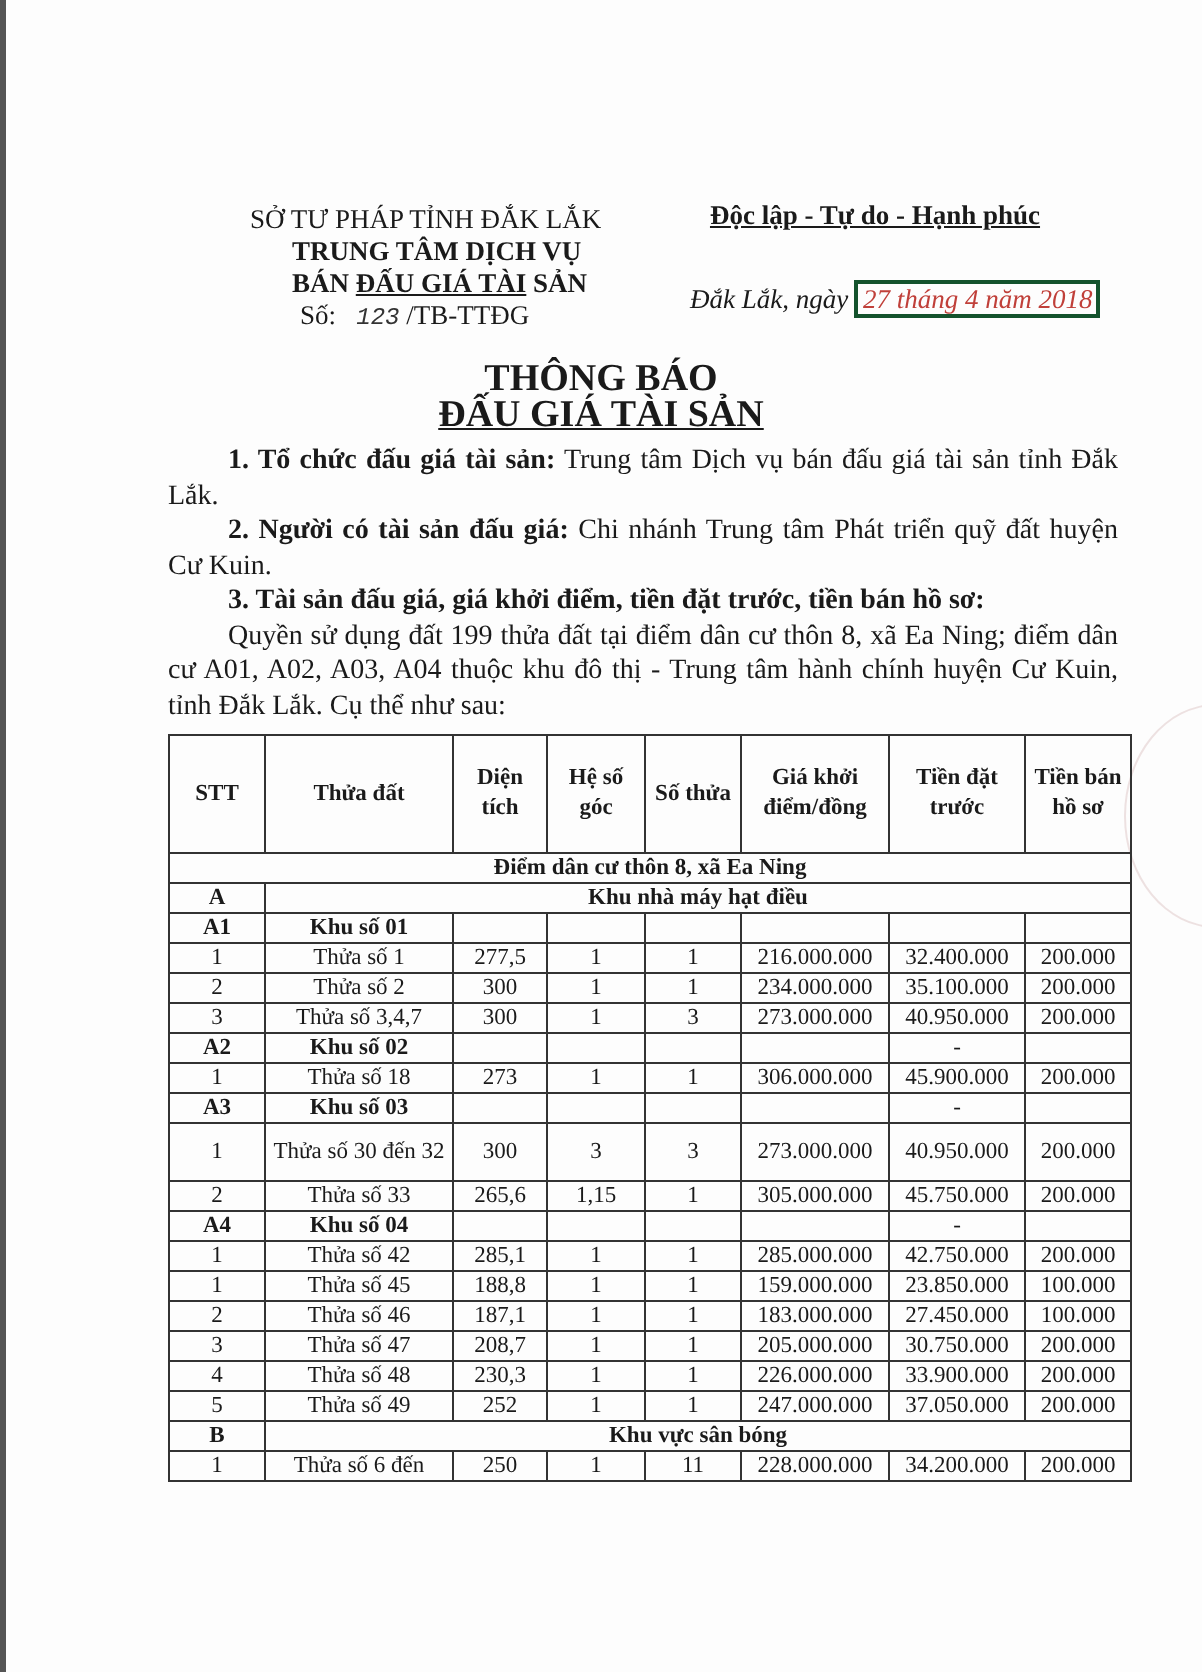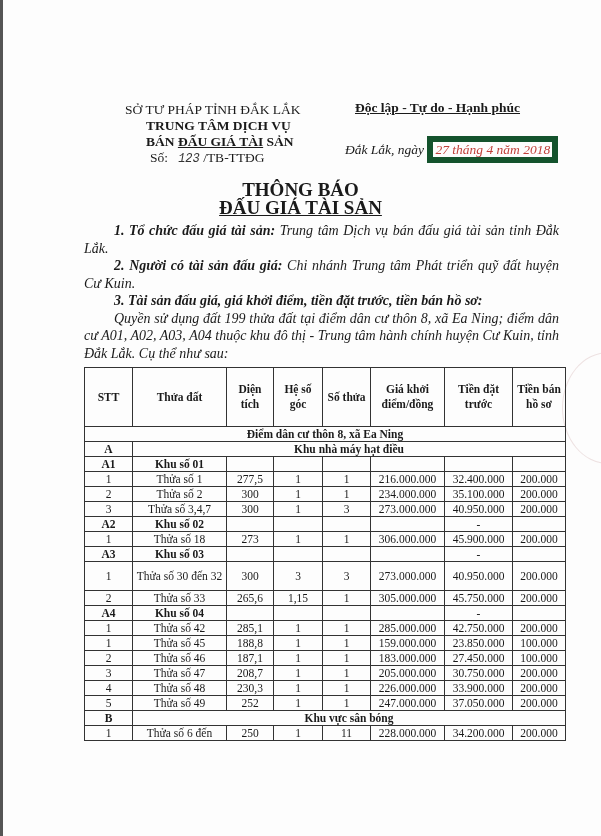--- a/index.html
+++ b/index.html
@@ -8,26 +8,26 @@
   .edge { position:absolute; left:0; top:0; width:3px; height:836px; background:#555; }
   .hdr-left { position:absolute; left:88px; top:102px; width:180px; text-align:left; font-size:13.5px; line-height:16px;margin-left:33px; }
   .hdr-left .l1 { padding-left:4px; }
   .hdr-left .l2, .hdr-left .l3 { font-weight:bold; padding-left:25px; }
   .hdr-left .l3 span.u { text-decoration:underline; }
   .hdr-left .l4 { padding-left:29px; }
   .hdr-left .num { font-family:Liberation Mono, monospace; font-style:italic; font-size:12px; color:#333; }
   .hdr-right { position:absolute; left:300px; top:100px; width:275px; text-align:center; font-size:13.5px; line-height:16px; font-weight:bold; }
   .hdr-right .l2 { text-decoration:underline; }
   .date { position:absolute; left:345px; top:142px; font-size:13.5px; font-style:italic; }
-  .date .stamp { color:#c0403a; border:6px solid #14532d; padding:0 2px; }
+  .date .stamp { color:#c0403a; border:2px solid #14532d; padding:0 2px; }
   .title { position:absolute; left:0; width:601px; top:181px; text-align:center; font-weight:bold; font-size:19px; line-height:18px; }
   .title .u { text-decoration:underline; }
   .body { position:absolute; left:84px; top:222px; width:475px; font-size:14px; line-height:17.5px; text-align:justify; }
   .body p { margin:0; }
-  .body .ind { text-indent:30px;font-style:italic; }
+  .body .ind { text-indent:30px; }
   .body b { font-weight:bold; }
   table { position:absolute; left:84px; top:367px; border-collapse:collapse; font-size:11.5px; }
   td, th { border:1px solid #333; padding:0 2px; text-align:center; height:14px; line-height:14px; }
   th { font-weight:bold; height:58px; line-height:15px; font-size:11.5px; }
   .c1{width:43px}.c2{width:89px}.c3{width:42px}.c4{width:44px}.c5{width:43px}.c6{width:69px}.c7{width:63px}.c8{width:48px}
   .grp td { font-weight:bold; }
   .tall td { height:28px; line-height:13px; }
   .seal { position:absolute; left:562px; top:352px; width:90px; height:110px; border-radius:50%; border:1px solid #e2cfcf; opacity:.6; }
 </style>
 </head>

